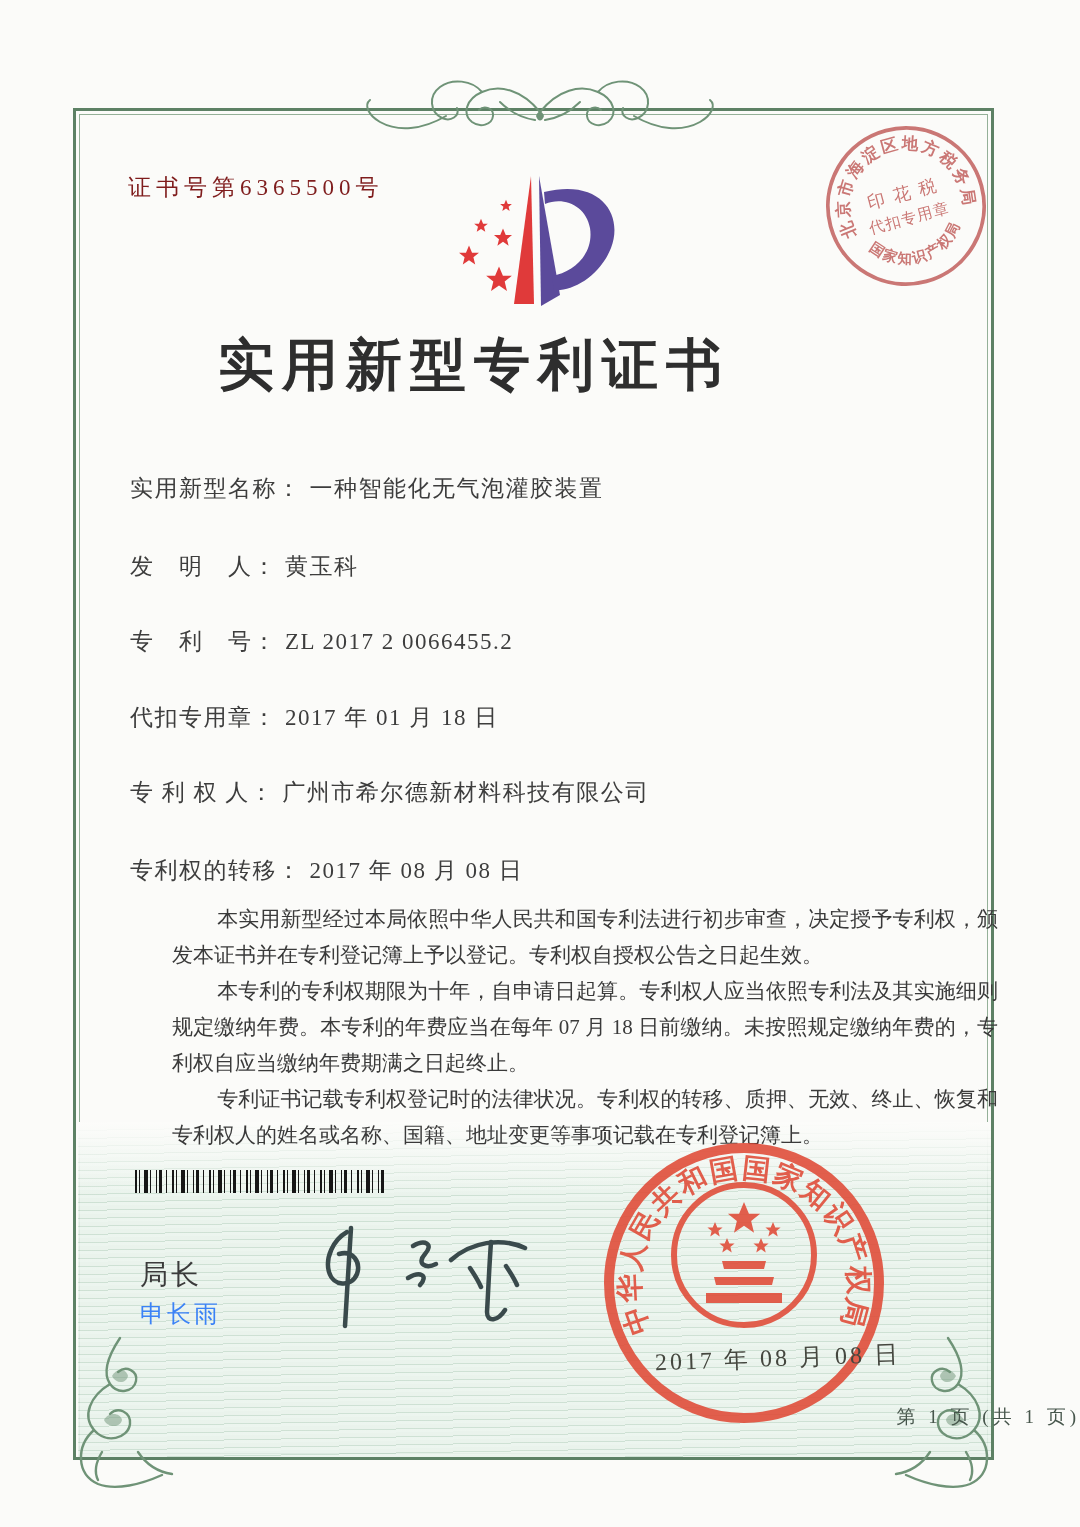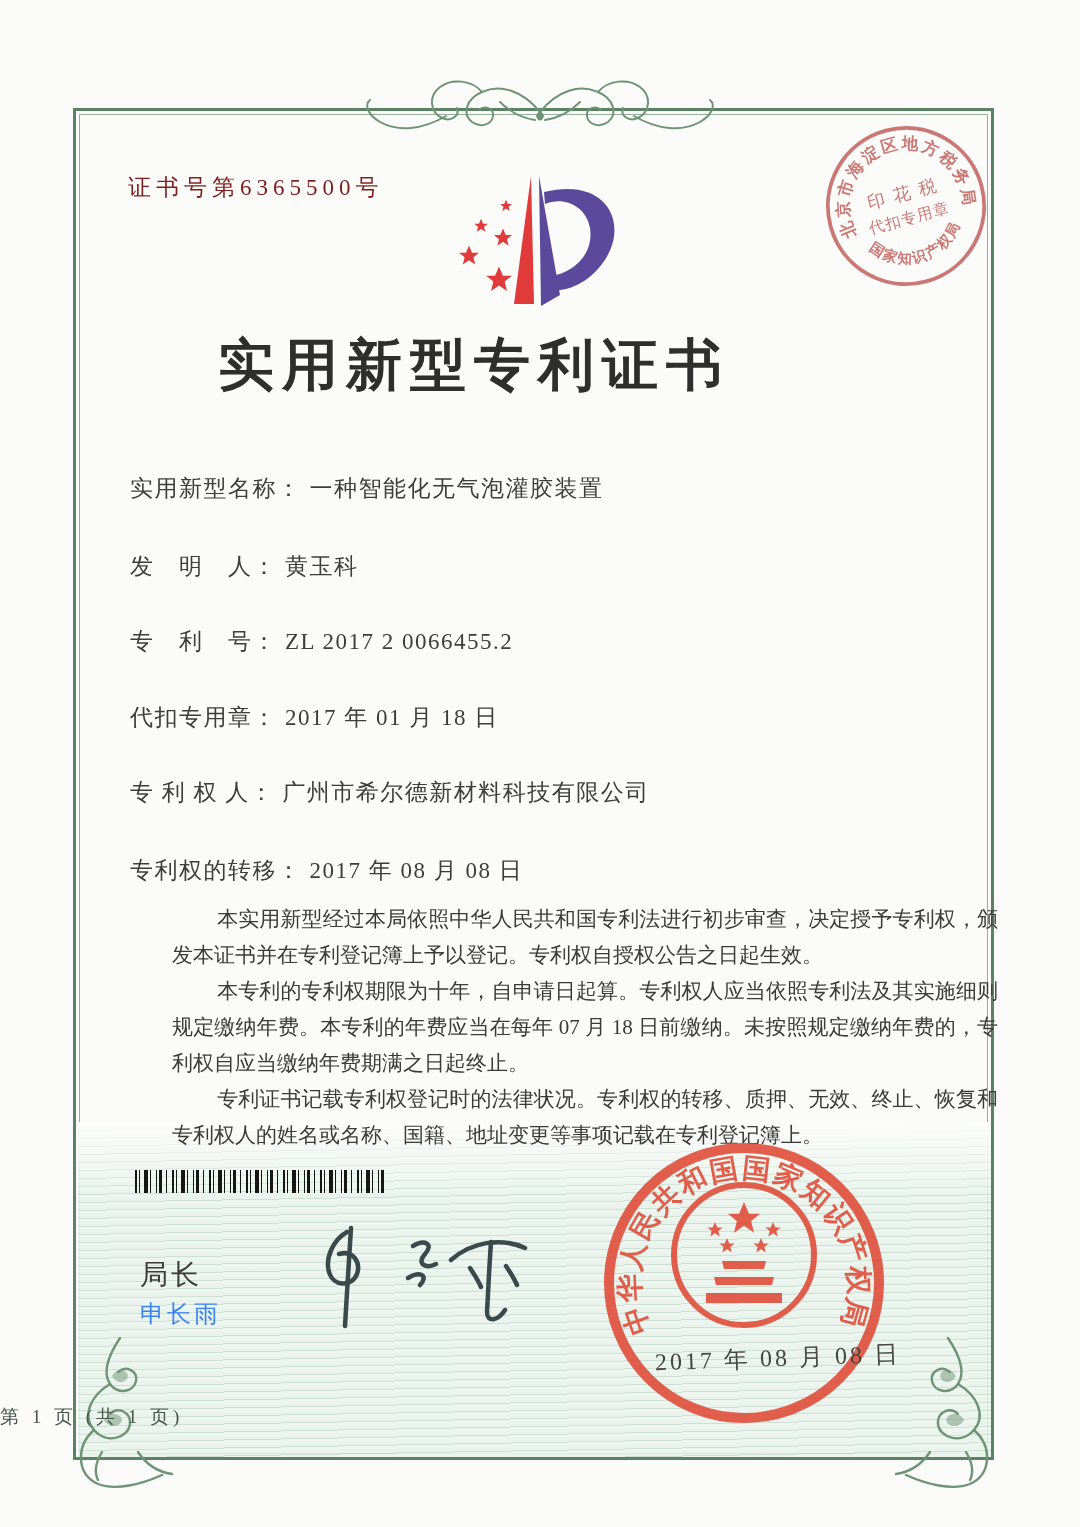--- a/index.html
+++ b/index.html
@@ -79,21 +79,21 @@
     position:absolute;left:140px;top:1298px;font-size:24px;color:#3b82f6;
     font-family:"Liberation Sans","DejaVu Sans",sans-serif;letter-spacing:3px;
   }
   .signature{position:absolute;left:295px;top:1216px;width:250px;height:122px;}
   .seal{position:absolute;left:594px;top:1133px;width:300px;height:300px;opacity:.88;}
   .issue-date{
     position:absolute;left:655px;top:1342px;font-size:24px;color:#45473f;
     letter-spacing:3px;transform:rotate(-2deg);white-space:nowrap;
   }
   .footer{
-    position:absolute;left:0;top:1404px;width:1080px;text-align:left;
+    position:absolute;left:0;top:1404px;width:1080px;text-align:right;
     font-size:19px;color:#47564c;letter-spacing:4px;
   }
   .stroke-green{stroke:#6f9377;fill:none;stroke-linecap:round;}
 </style>
 </head>
 <body>
 
 <div class="page">
 
   <div class="frame-outer">

